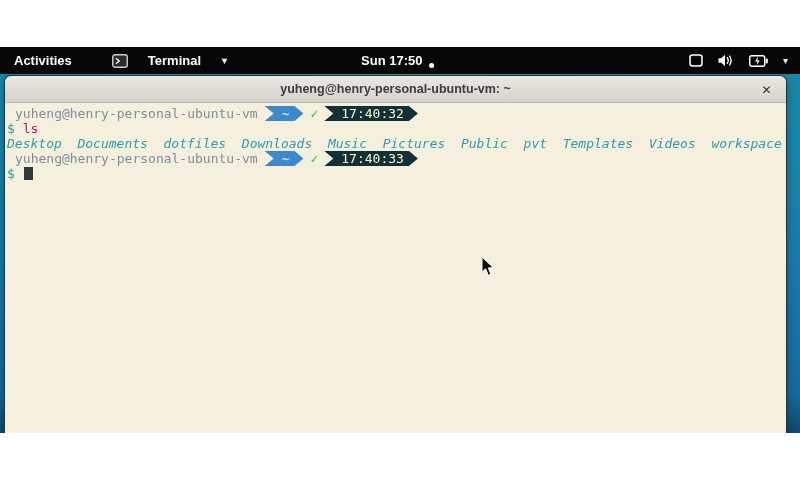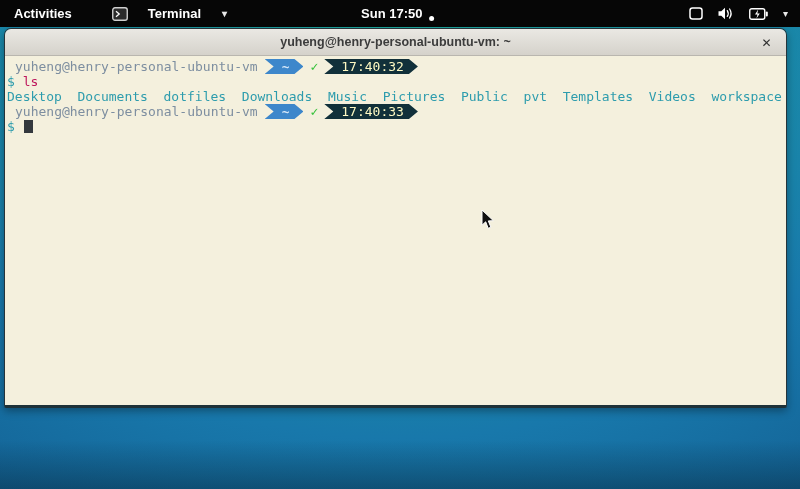--- a/index.html
+++ b/index.html
@@ -1,23 +1,24 @@
 <!DOCTYPE html>
 <html><head>
 <meta charset="utf-8">
 <style>
   * { margin: 0; padding: 0; box-sizing: border-box; }
   html, body { width: 800px; height: 489px; overflow: hidden; }
   body { font-family: "Liberation Sans", sans-serif; }
 
   .screen {
-    position: relative; width: 800px; height: 489px; overflow: hidden;
+    position: relative; width: 800px; height: 386px; overflow: hidden;
     background:
       linear-gradient(to bottom, rgba(0,0,0,0) 90%, rgba(6,40,60,0.45) 100%),
       radial-gradient(ellipse 95% 120% at 50% 8%, #1daca0 0%, #1b94a6 38%, #1878ab 68%, #135f92 100%);
+    margin-top: 47px;
   }
 
   
   .topbar {
     position: absolute; top: 0; left: 0; width: 800px; height: 27px;
     background: #060606; color: #fff; display: flex; align-items: center;
     font-size: 13px; z-index: 5;
   }
   .activities { margin-left: 14px; font-weight: 700; cursor: default; }
   .appmenu { margin-left: 40px; display: flex; align-items: center; gap: 20px; font-weight: 700; }
@@ -55,21 +56,21 @@
   .term {
     flex: 1; background: #f4f0dd; overflow: hidden;
     font-family: "DejaVu Sans Mono", "Liberation Mono", monospace;
     font-size: 13px; line-height: 15px; padding: 3px 0 0 2px;
   }
   .line { height: 15px; white-space: pre; display: flex; align-items: flex-end; }
   .pline { padding-left: 8px; }
   .user { color: #7d8ea0; }
   .dollar { color: #2d9cad; }
   .cmd { color: #be185d; }
-  .dirs { color: #2d9cad; display: block; }
+  .dirs { color: #2d9cad; display: block; font-style: italic; }
 
   .seg {
     display: inline-block; height: 15px; line-height: 15px;
     clip-path: polygon(0 0, calc(100% - 9px) 0, 100% 50%, calc(100% - 9px) 100%, 0 100%, 9px 50%);
     padding: 0 14px 0 17px; vertical-align: top;
   }
   .seg.blue { background: #3d87cb; color: #d3e6f8; margin-left: 7px; font-weight: 700; }
   .seg.dark { background: #11303a; color: #fef9c3; }
   .check { color: #35c13a; font-weight: 700; margin: 0 6px 0 7px; }
 

